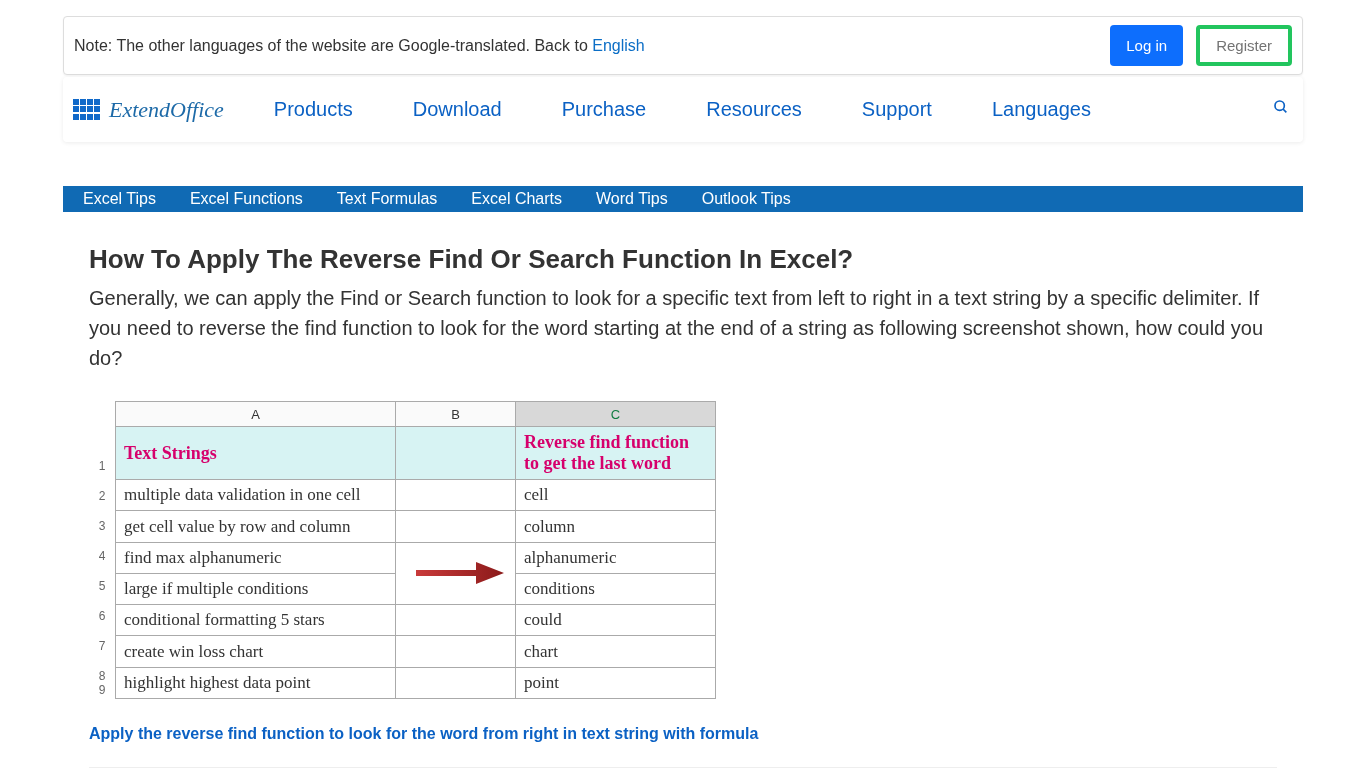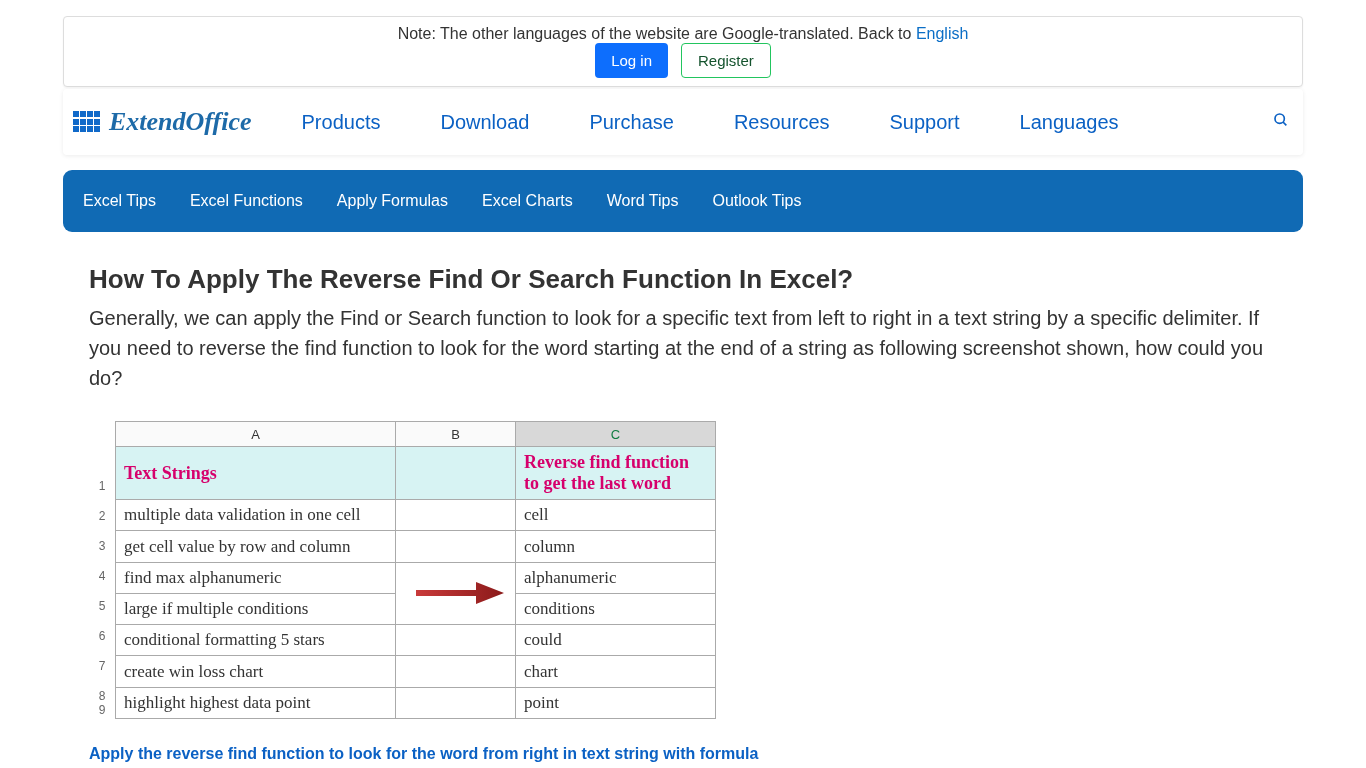--- a/index.html
+++ b/index.html
@@ -1,33 +1,33 @@
 <!DOCTYPE html>
 <html><head>
 <meta charset="utf-8">
 <style>
 * { box-sizing: border-box; margin: 0; padding: 0; }
 body { font-family: Arial, Helvetica, sans-serif; background: #fff; font-size: 16px; color: #333; }
 .wrap { width: 1240px; margin: 0 auto; }
-.topbar { display: flex; justify-content: space-between; align-items: center; padding: 8px 10px; border: 1px solid #ddd; border-radius: 4px; margin-top: 16px; background: #fff; box-shadow: 0 1px 2px rgba(0,0,0,.05); flex-direction: column;}
+.topbar { display: flex; justify-content: space-between; align-items: center; padding: 8px 10px; border: 1px solid #ddd; border-radius: 4px; margin-top: 16px; background: #fff; box-shadow: 0 1px 2px rgba(0,0,0,.05);}
 .topbar-note { font-size: 16px; }
 .topbar-note a { color: #0b6ec6; text-decoration: none; }
 .topbar-btns { display: flex; gap: 13px; }
 .btn { padding: 8px 16px; border-radius: 4px; font-size: 15px; cursor: pointer; }
 .btn-primary { background: #0d6efd; color: #fff; border: none; }
-.btn-outline { background: #fff; color: #14532d; border: 1px solid #22c55e; }
+.btn-outline { background: #fff; color: #737373; border: 4px solid #22c55e; }
 .navbar { display: flex; align-items: center; padding: 18px 10px; background: #fff; border-radius: 4px; margin-top: 2px; box-shadow: 0 1px 4px rgba(0,0,0,.08);}
 .logo { display: flex; align-items: center; gap: 6px; margin-right: 30px; }
 .logo-grid { display: inline-flex; flex-wrap: wrap; width: 30px; height: 22px; gap: 1px; }
 .logo-grid span { width: 6px; height: 6px; background: #1069c9; }
-.logo-text { font-style: italic; font-weight: 700; font-size: 26px; color: #1d6aa8; font-family: Georgia, serif; }
+.logo-text { font-style: italic; font-weight: 400; font-size: 22px; color: #1d6aa8; font-family: Georgia, serif; }
 .menu { display: flex; gap: 60px; flex: 1; margin-left: 20px;}
 .menu a { color: #0b61c4; font-size: 20px; text-decoration: none; }
 .search-icon { color: #0b61c4; font-size: 18px; margin-left: auto; padding: 4px; }
-.subnav { background: #106ab4; display: flex; padding: 22px 20px; gap: 34px; margin-top: 15px; border-radius: 9px; }
+.subnav { background: #106ab4; display: flex; padding: 4px 20px; gap: 34px; margin-top: 44px; }
 .subnav a { color: #fff; text-decoration: none; font-size: 16px; }
 .content { padding: 24px 26px; background: #fff; }
 .page-title { font-size: 26px; font-weight: 700; margin: 8px 0 8px; }
 .intro { font-size: 20px; line-height: 1.5; margin-bottom: 28px; }
 .excel { display: flex; font-family: 'Times New Roman', serif; }
 .rownums { display: flex; flex-direction: column; width: 26px; }
 .rownums div { height: 30px; display: flex; align-items: flex-end; justify-content: center; font-family: Arial; font-size: 12px; color: #666; padding-bottom: 2px;}
 .rownums .spacer { height: 24px; }
 .rownums .tall { height: 50px; }
 .grid { border-collapse: collapse; }
@@ -92,21 +92,21 @@
       <svg width="16" height="16" viewBox="0 0 24 24" fill="none" stroke="#0b61c4" stroke-width="2.5">
           <circle cx="10" cy="10" r="7"></circle>
           <line x1="20" y1="20" x2="15" y2="15"></line>
         </svg>
     </div>
   </div>
 
   <div class="subnav">
     <a href="#">Excel Tips</a>
     <a href="#">Excel Functions</a>
-    <a href="#">Apply Formulas</a>
+    <a href="#">Text Formulas</a>
     <a href="#">Excel Charts</a>
     <a href="#">Word Tips</a>
     <a href="#">Outlook Tips</a>
   </div>
 
   <div class="content">
     <h1 class="page-title">How To Apply The Reverse Find Or Search Function In Excel?</h1>
     <p class="intro">Generally, we can apply the Find or Search function to look for a specific text from left to right in a text string by a specific delimiter. If you need to reverse the find function to look for the word starting at the end of a string as following screenshot shown, how could you do?</p>
 
     <div class="excel">

